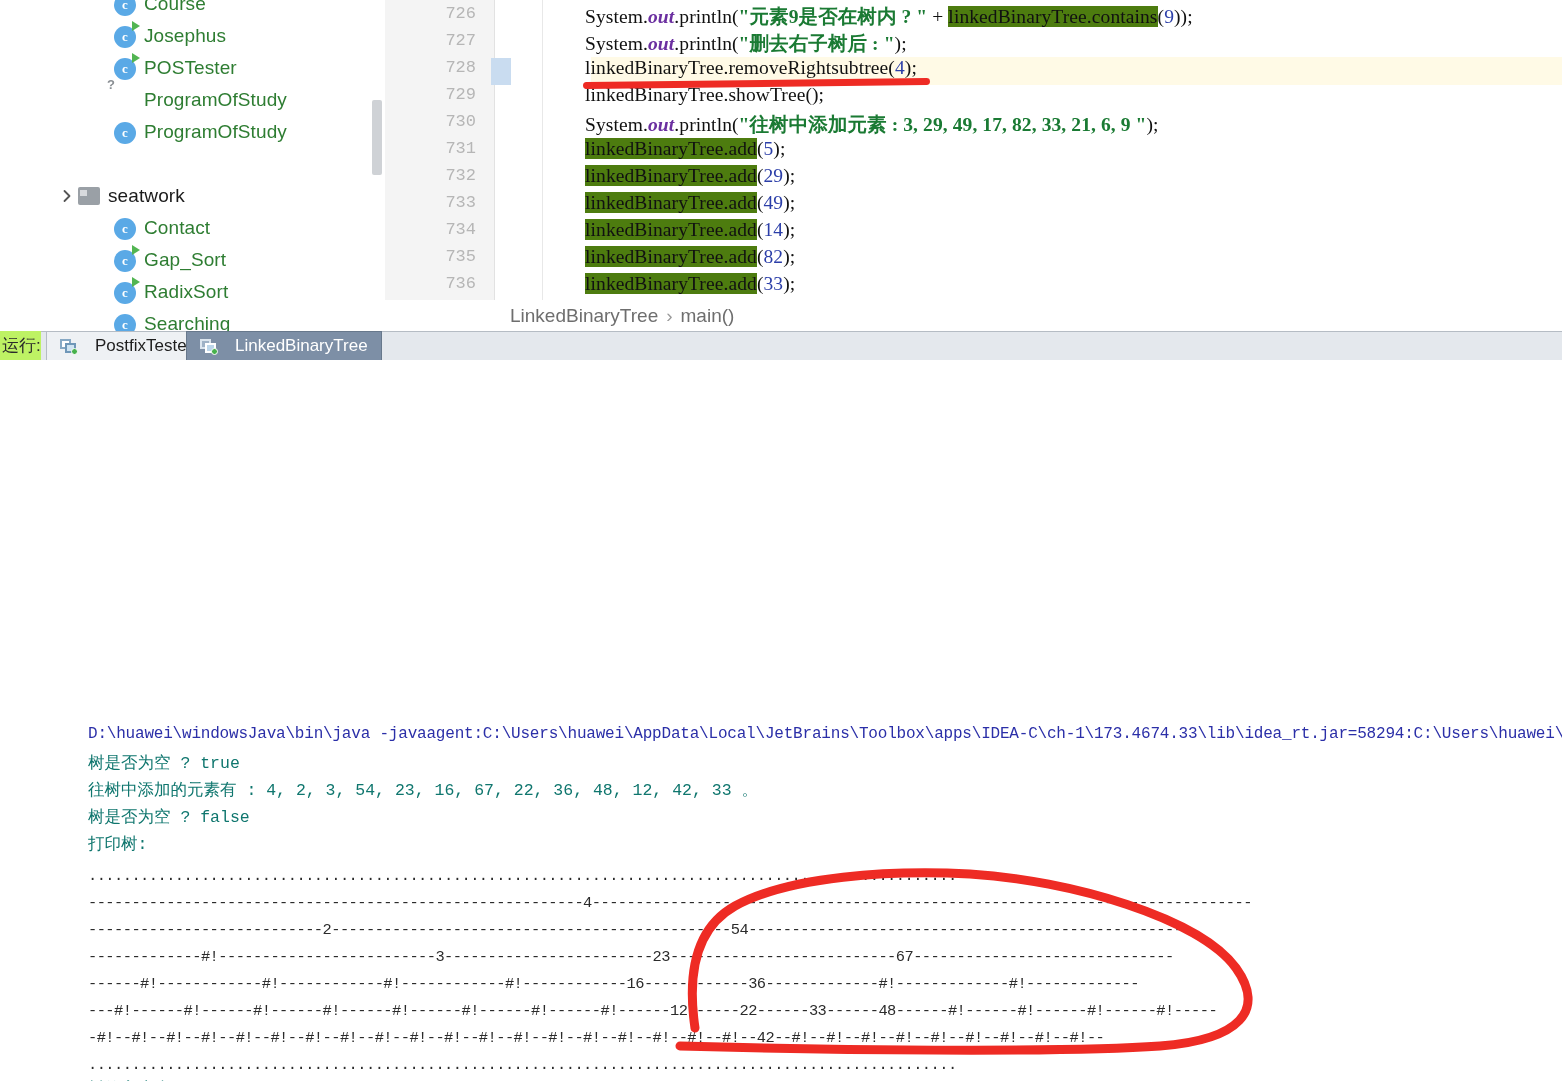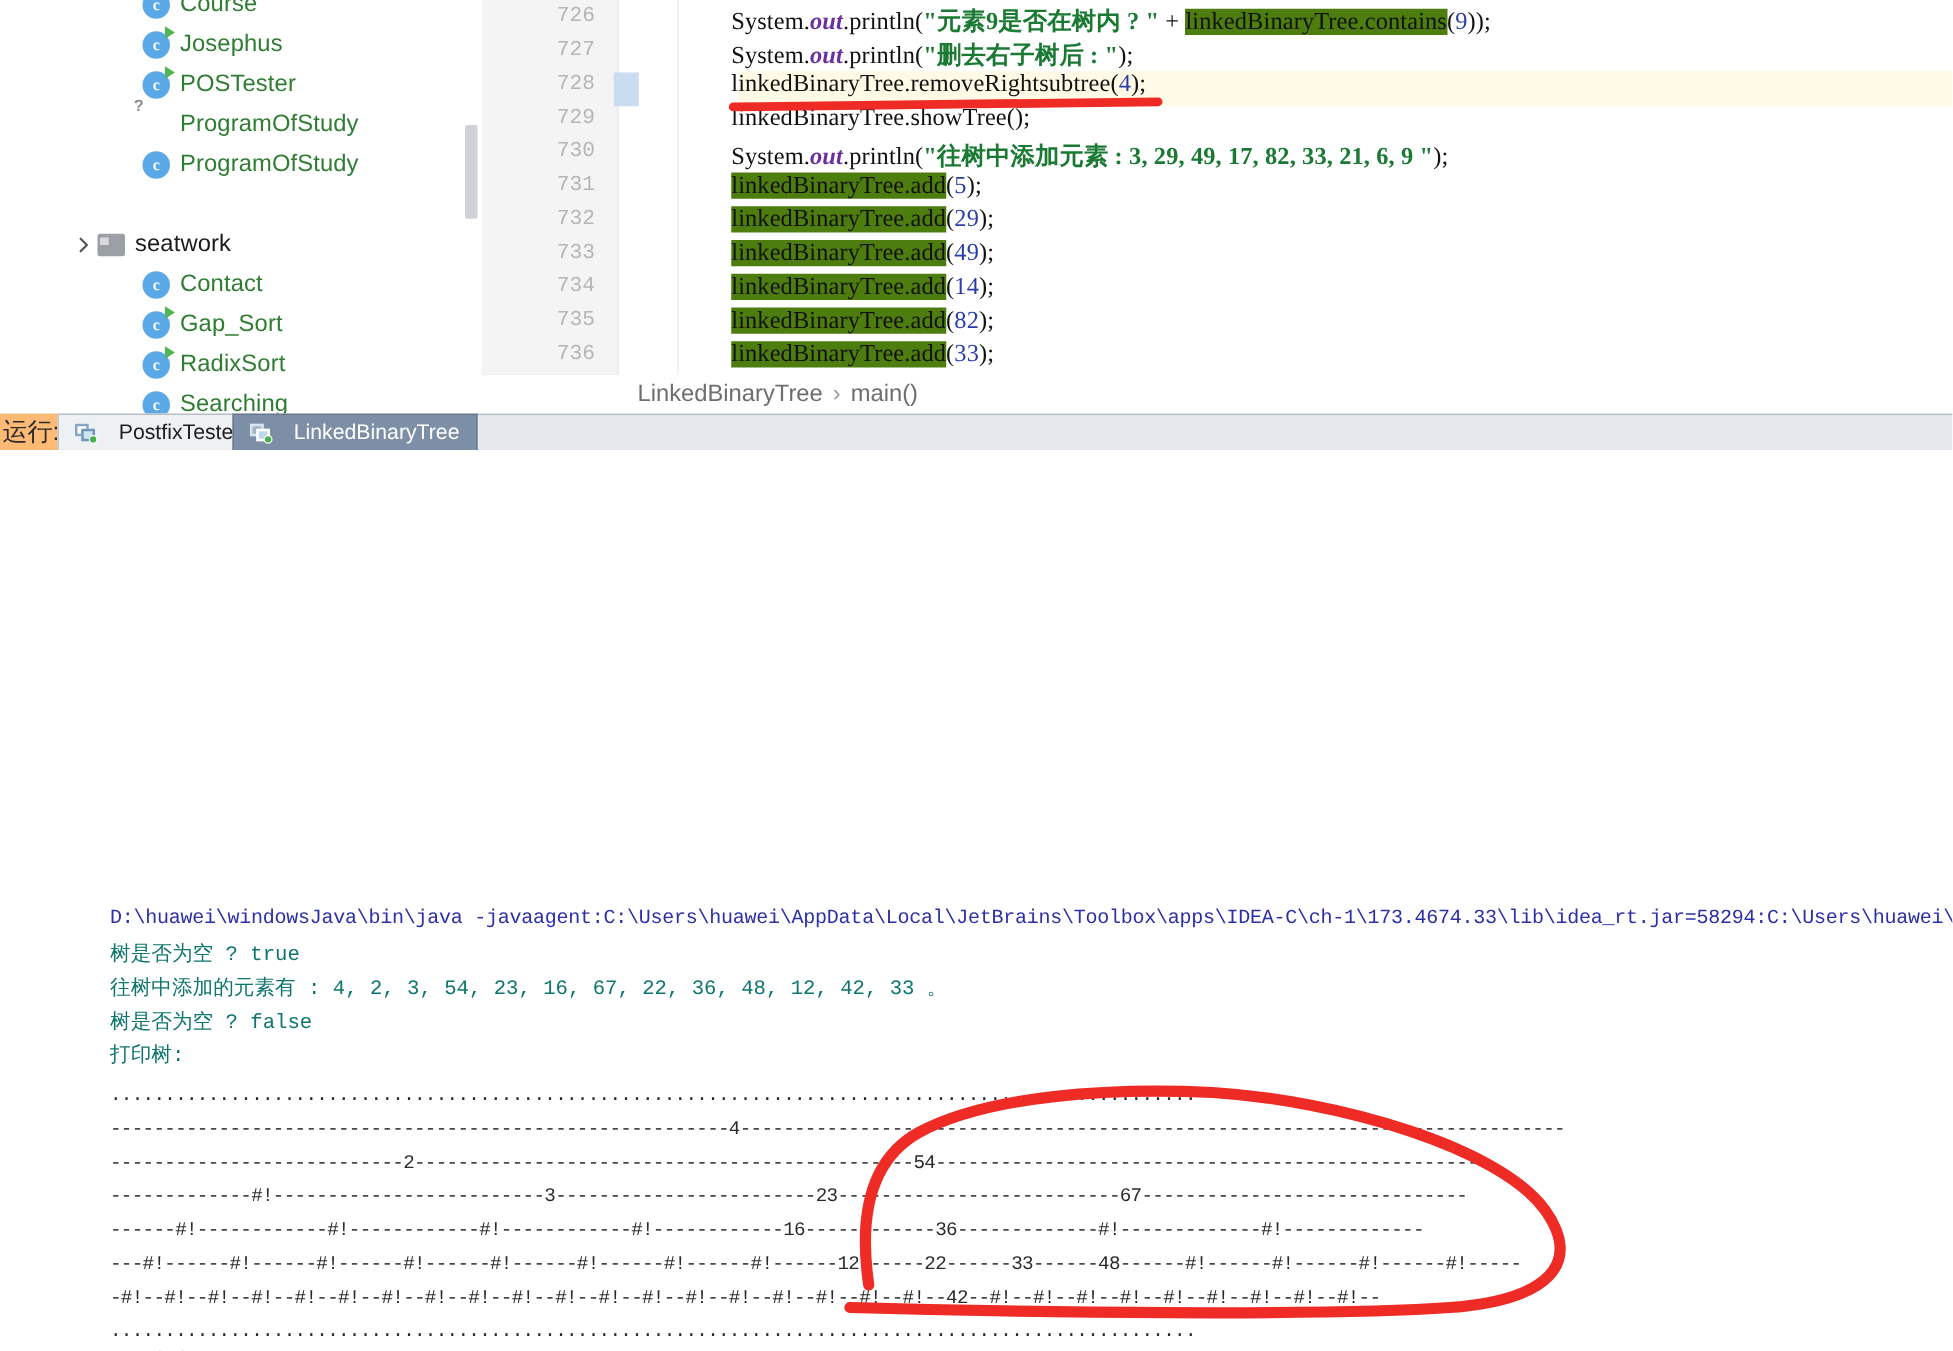--- a/index.html
+++ b/index.html
@@ -74,21 +74,21 @@
   
   #breadcrumb { position: absolute; left: 385px; top: 300px; width: 1177px; height: 31px;
     background: #ffffff; display: flex; align-items: center; padding-left: 125px;
     font-size: 19px; color: #6e6e6e; gap: 8px; }
   #breadcrumb .sep { color: #9a9a9a; }
 
   
   #tabbar { position: absolute; left: 0; top: 331px; width: 1562px; height: 29px;
     background: #e4e8ed; border-top: 1px solid #b5bcc4; }
   #run-label { position: absolute; left: 0; top: 331px; height: 29px; display: flex; align-items: center;
-    padding-left: 2px; font-size: 20px; color: #2b2b2b; background: #fdba74; }
+    padding-left: 2px; font-size: 17px; color: #2b2b2b; background: #bef264; }
   .tab { position: absolute; top: 331px; height: 29px; display: flex; align-items: center; gap: 18px;
     padding: 0 13px; font-size: 17px; color: #1e1e1e; border: 1px solid #b5bcc4; border-bottom: none; }
   .tab.inactive { background: #eef1f4; }
   .tab.active { background: #7d8fa6; color: #ffffff; border-color: #67788c; }
   .tab-ico { width: 17px; height: 15px; position: relative; flex: none; }
   .tab-ico .sq1 { position: absolute; left: 0; top: 0; width: 11px; height: 10px;
     border: 2px solid #86a8c4; background: #ffffff; }
   .tab-ico .sq2 { position: absolute; left: 5px; top: 4px; width: 11px; height: 10px;
     border: 2px solid #6f97b8; background: #cfe4f2; }
   .tab-ico .dot { position: absolute; right: -1px; bottom: -1px; width: 7px; height: 7px;

